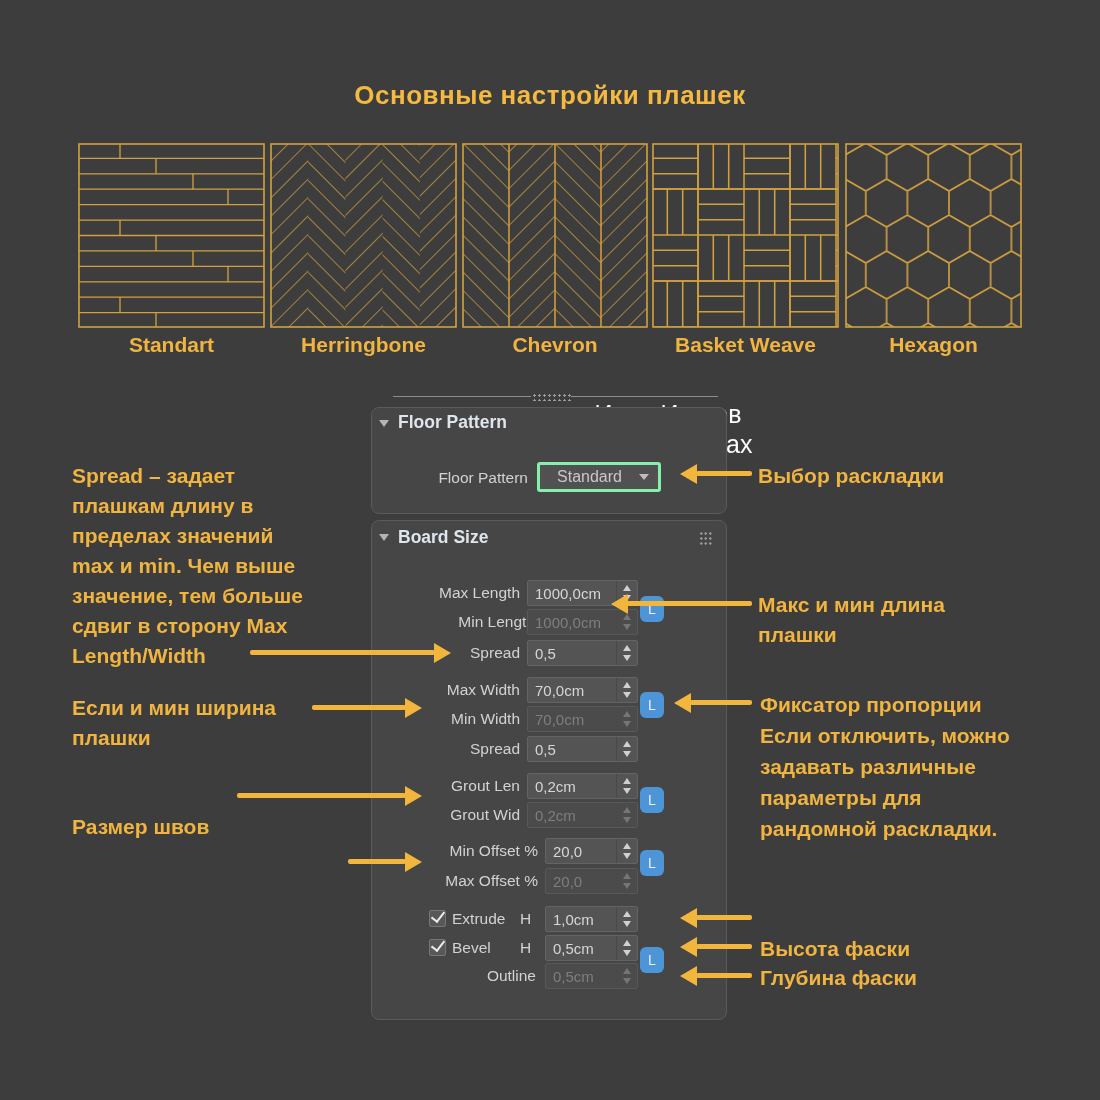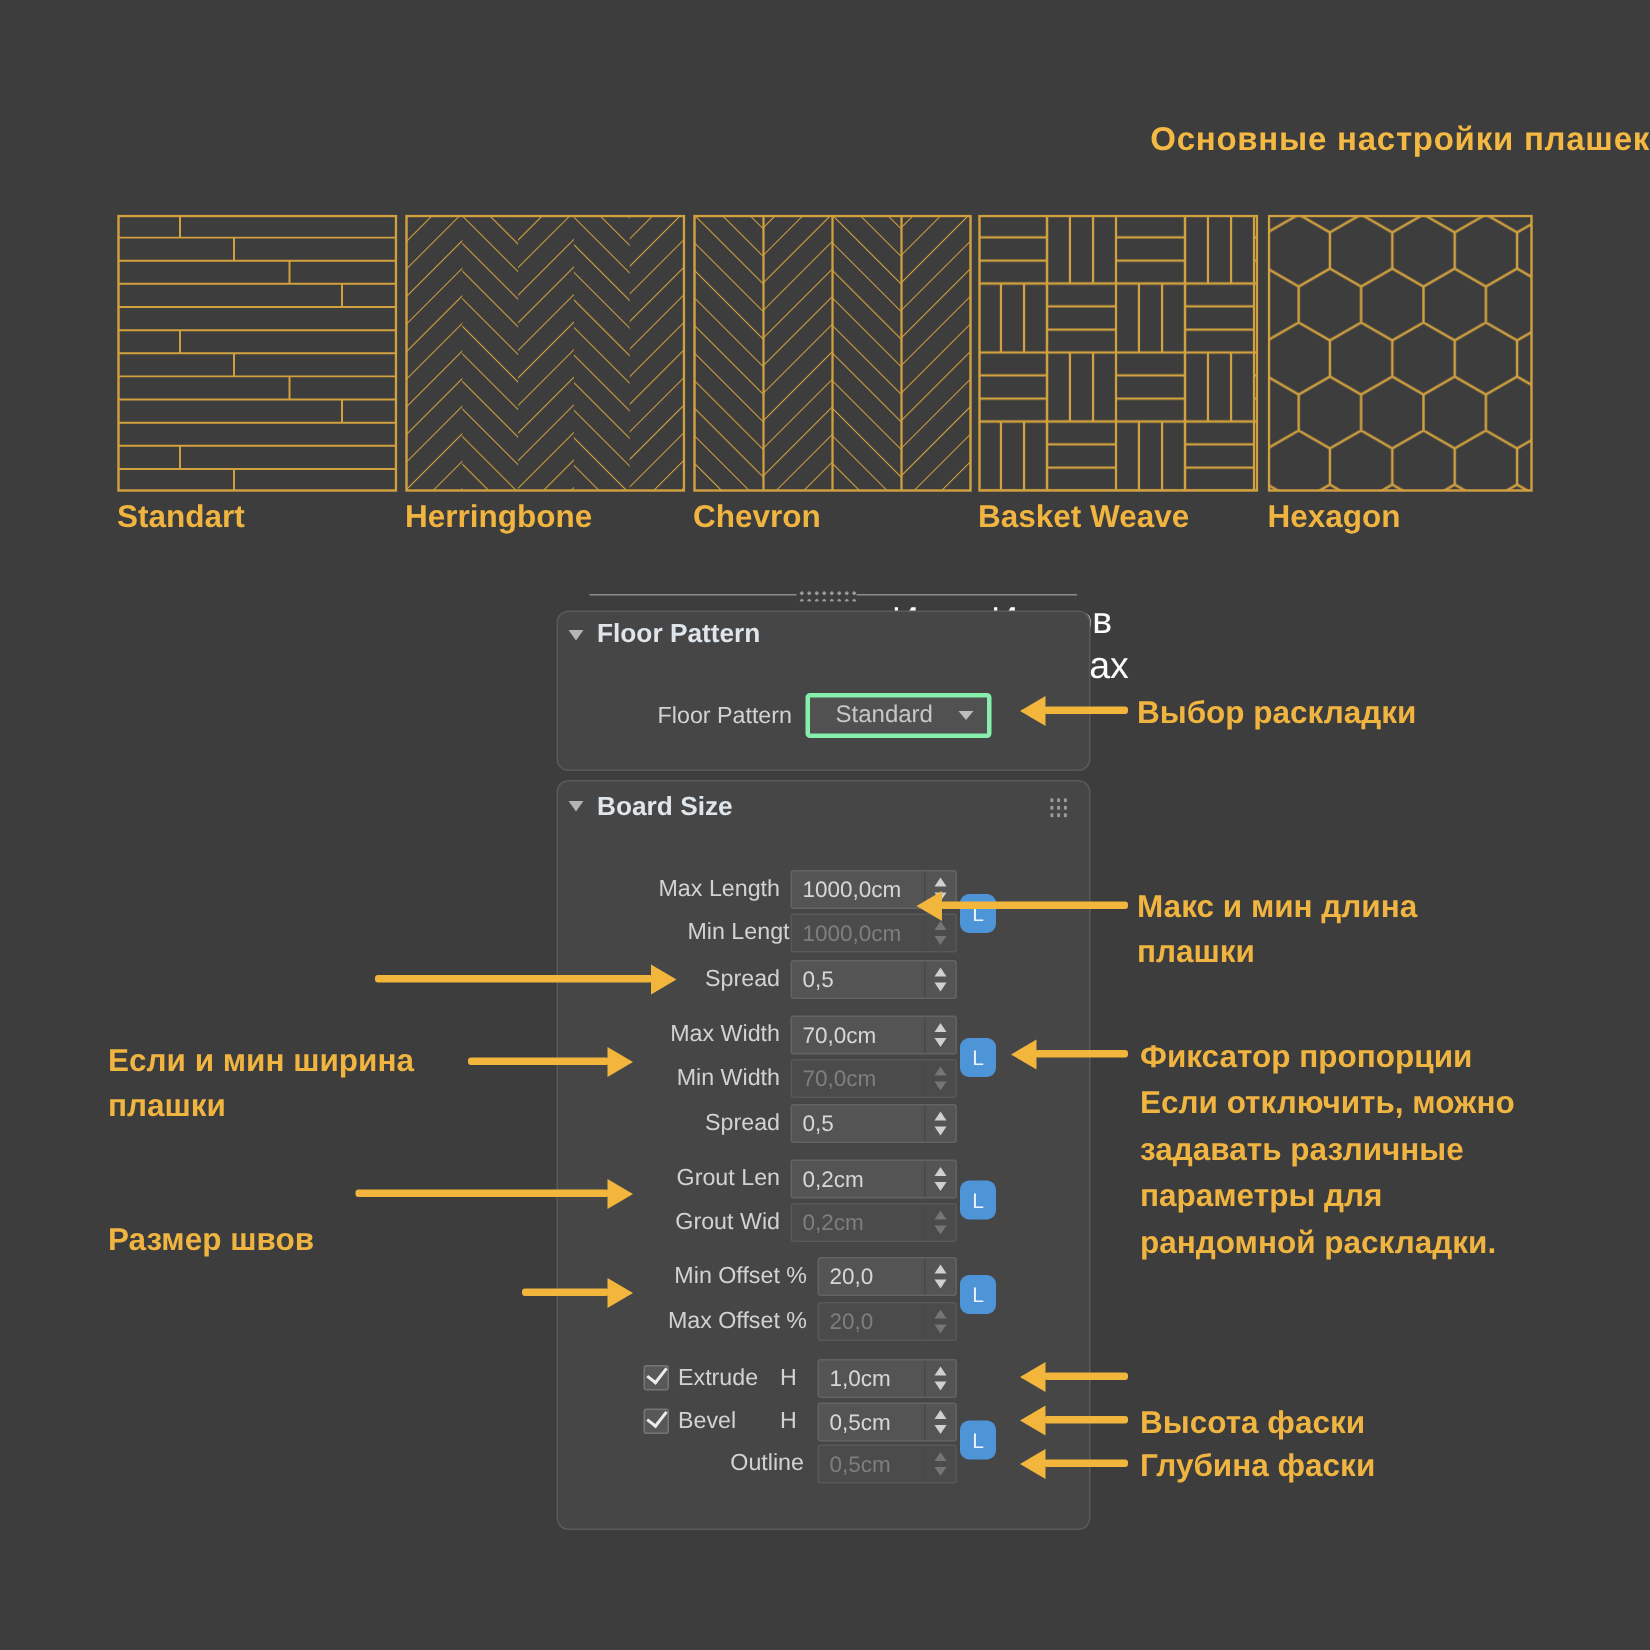--- a/index.html
+++ b/index.html
@@ -1,22 +1,22 @@
 <!DOCTYPE html>
 <html><head>
 <meta charset="utf-8">
 <style>
   html,body{margin:0;padding:0;background:#3d3d3d;}
   .stage{position:relative;width:1100px;height:1100px;background:#3d3d3d;overflow:hidden;
          font-family:"Liberation Sans",sans-serif;}
-  .title{position:absolute;left:0;top:80px;width:1100px;text-align:right;
-         color:#f3b942;font-weight:700;font-size:22px;letter-spacing:.5px;}
+  .title{position:absolute;left:0;top:80px;width:1100px;text-align:center;
+         color:#f3b942;font-weight:700;font-size:26px;letter-spacing:.5px;}
   .swatch{position:absolute;top:143px;height:185px;}
   .swatch svg{display:block;}
-  .sw-label{position:absolute;top:333px;text-align:left;color:#f0b440;font-weight:700;font-size:21px;}
+  .sw-label{position:absolute;top:333px;text-align:center;color:#f0b440;font-weight:700;font-size:21px;}
 
   .hline{position:absolute;height:1px;background:#8d8d8d;}
   .grip{position:absolute;left:531px;top:392px;width:40px;height:9px;background-color:#3d3d3d;
         background-image:radial-gradient(#9a9a9a 1px,transparent 1.2px);
         background-size:5px 5px;background-position:1px 1px;}
   .wm{position:absolute;left:553px;top:399px;width:230px;text-align:center;color:#fbfbfb;
       font-size:25px;line-height:30px;}
 
   .rollout{position:absolute;left:371px;width:356px;background:#464646;border:1px solid #5a5a5a;
            border-radius:8px;box-sizing:border-box;}
@@ -294,20 +294,27 @@
         <i class="tri-dn"></i>
       </span>
   </div>
 
   <div class="lock" style="left:640px;top:596px">L</div>
   <div class="lock" style="left:640px;top:692px">L</div>
   <div class="lock" style="left:640px;top:787px">L</div>
   <div class="lock" style="left:640px;top:850px">L</div>
   <div class="lock" style="left:640px;top:947px">L</div>
 
+  <div class="ann" style="left:72px;top:461px">Spread – задает
+плашкам длину в
+пределах значений
+max и min. Чем выше
+значение, тем больше
+сдвиг в сторону Max
+Length/Width</div>
   <div class="ann" style="left:72px;top:693px">Если и мин ширина
 плашки</div>
   <div class="ann" style="left:72px;top:812px">Размер швов</div>
   <div class="ann" style="left:758px;top:461px">Выбор раскладки</div>
   <div class="ann" style="left:758px;top:590px">Макс и мин длина
 плашки</div>
   <div class="ann" style="left:760px;top:689px;line-height:31px">Фиксатор пропорции
 Если отключить, можно
 задавать различные
 параметры для

